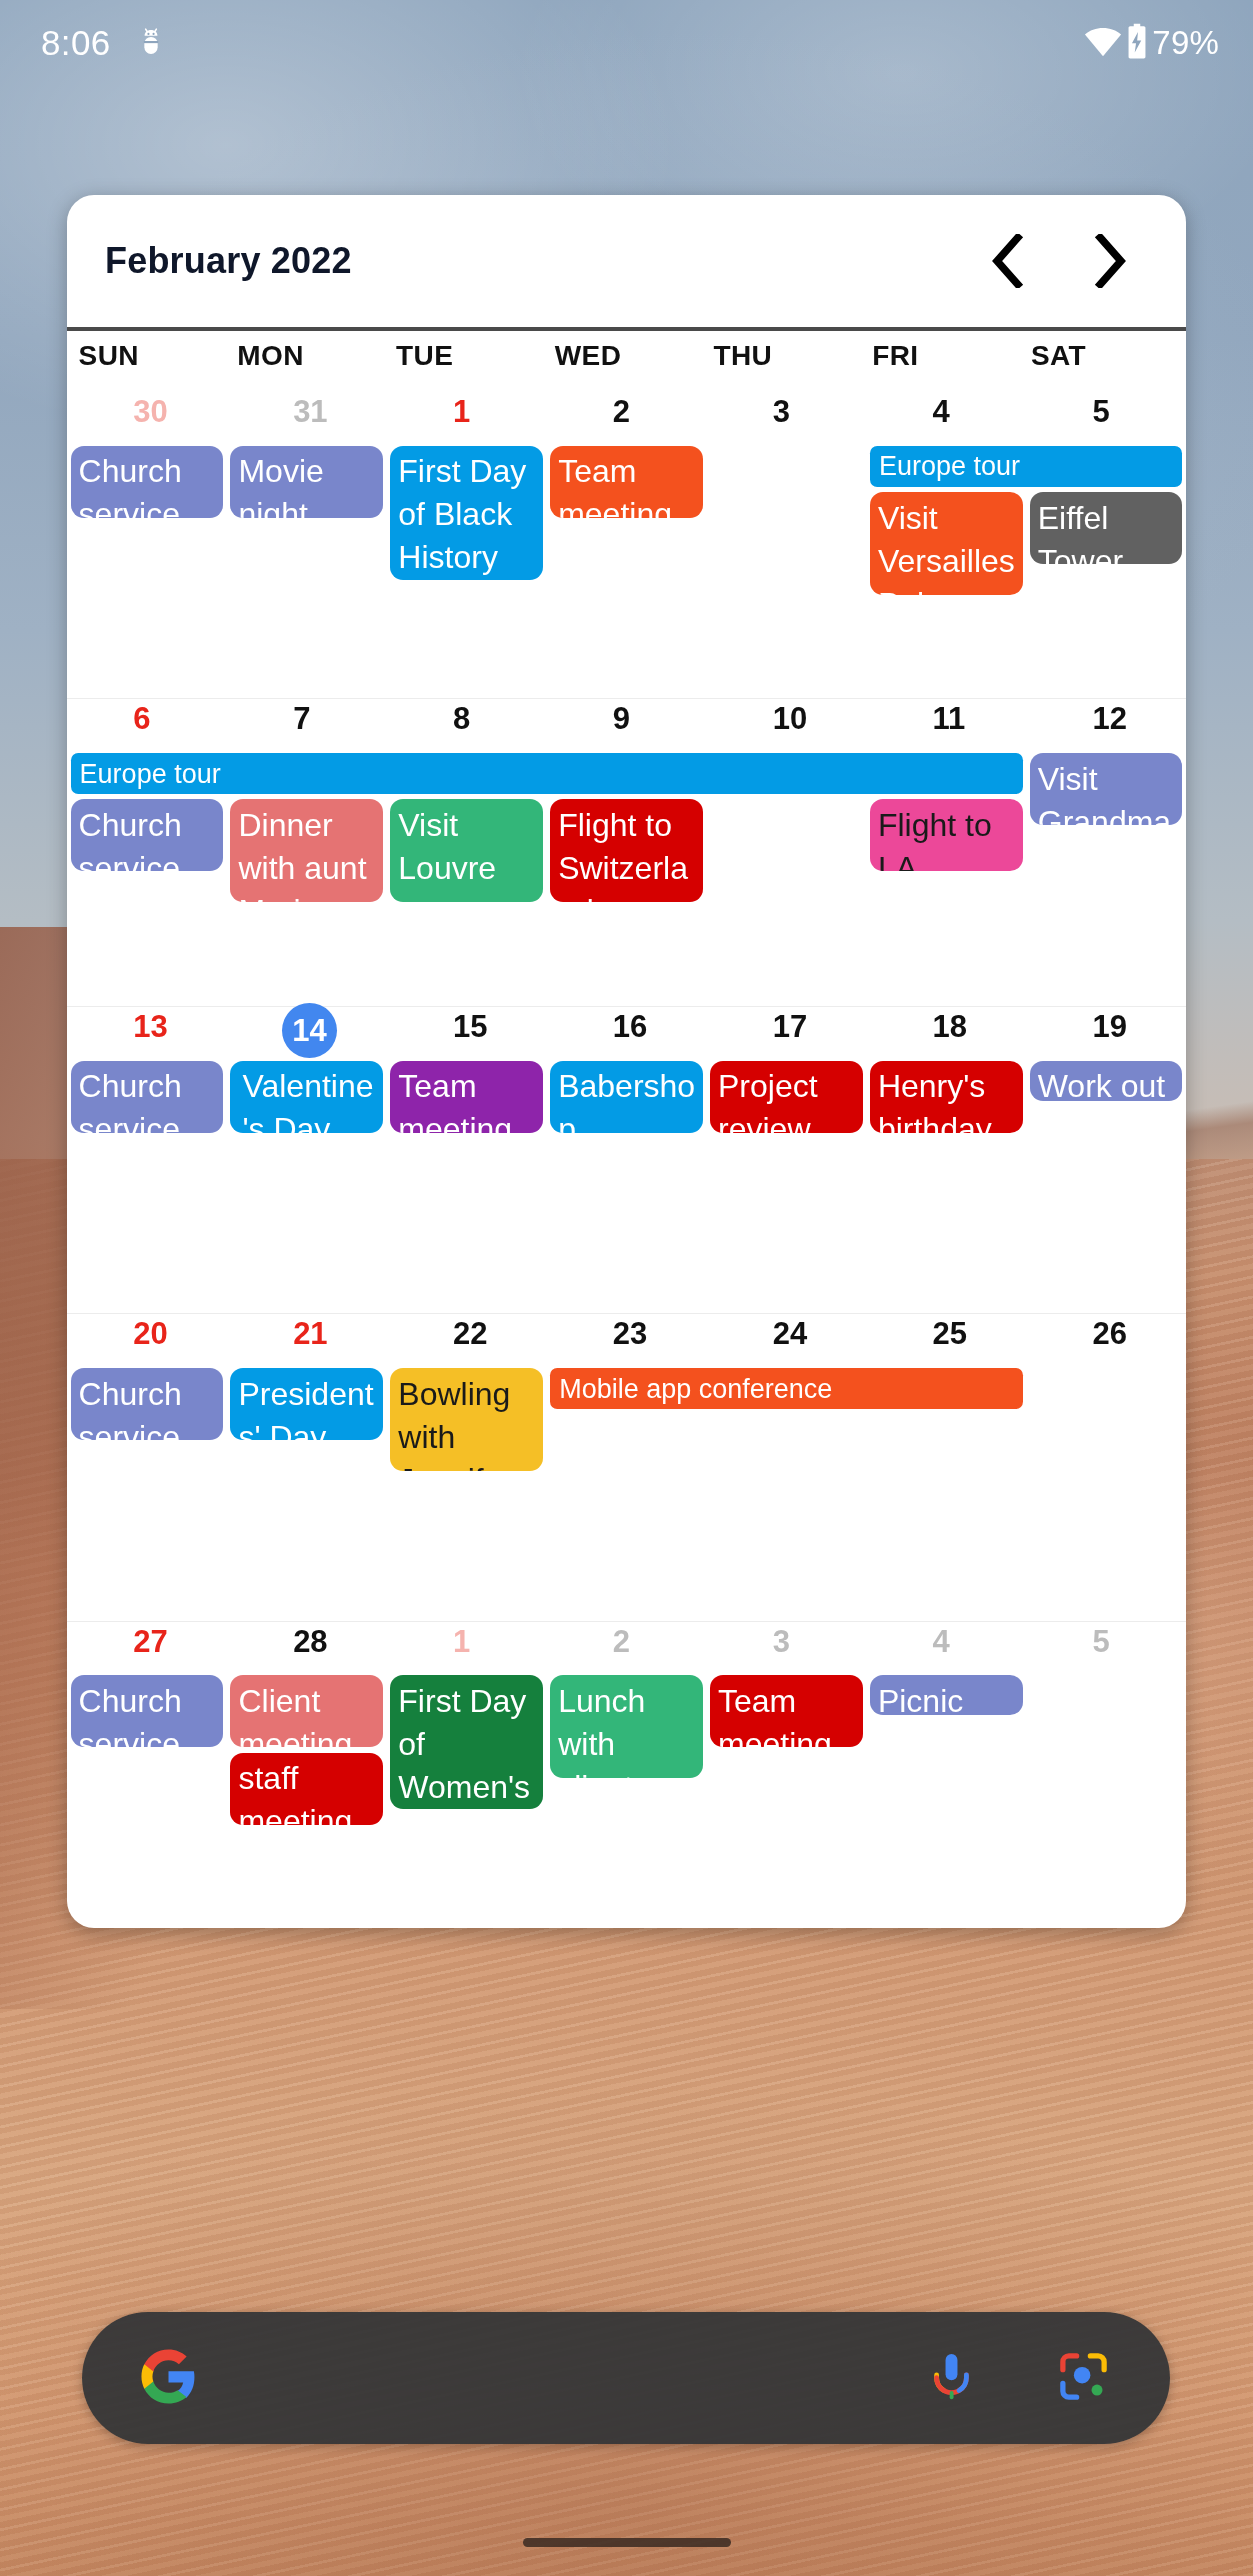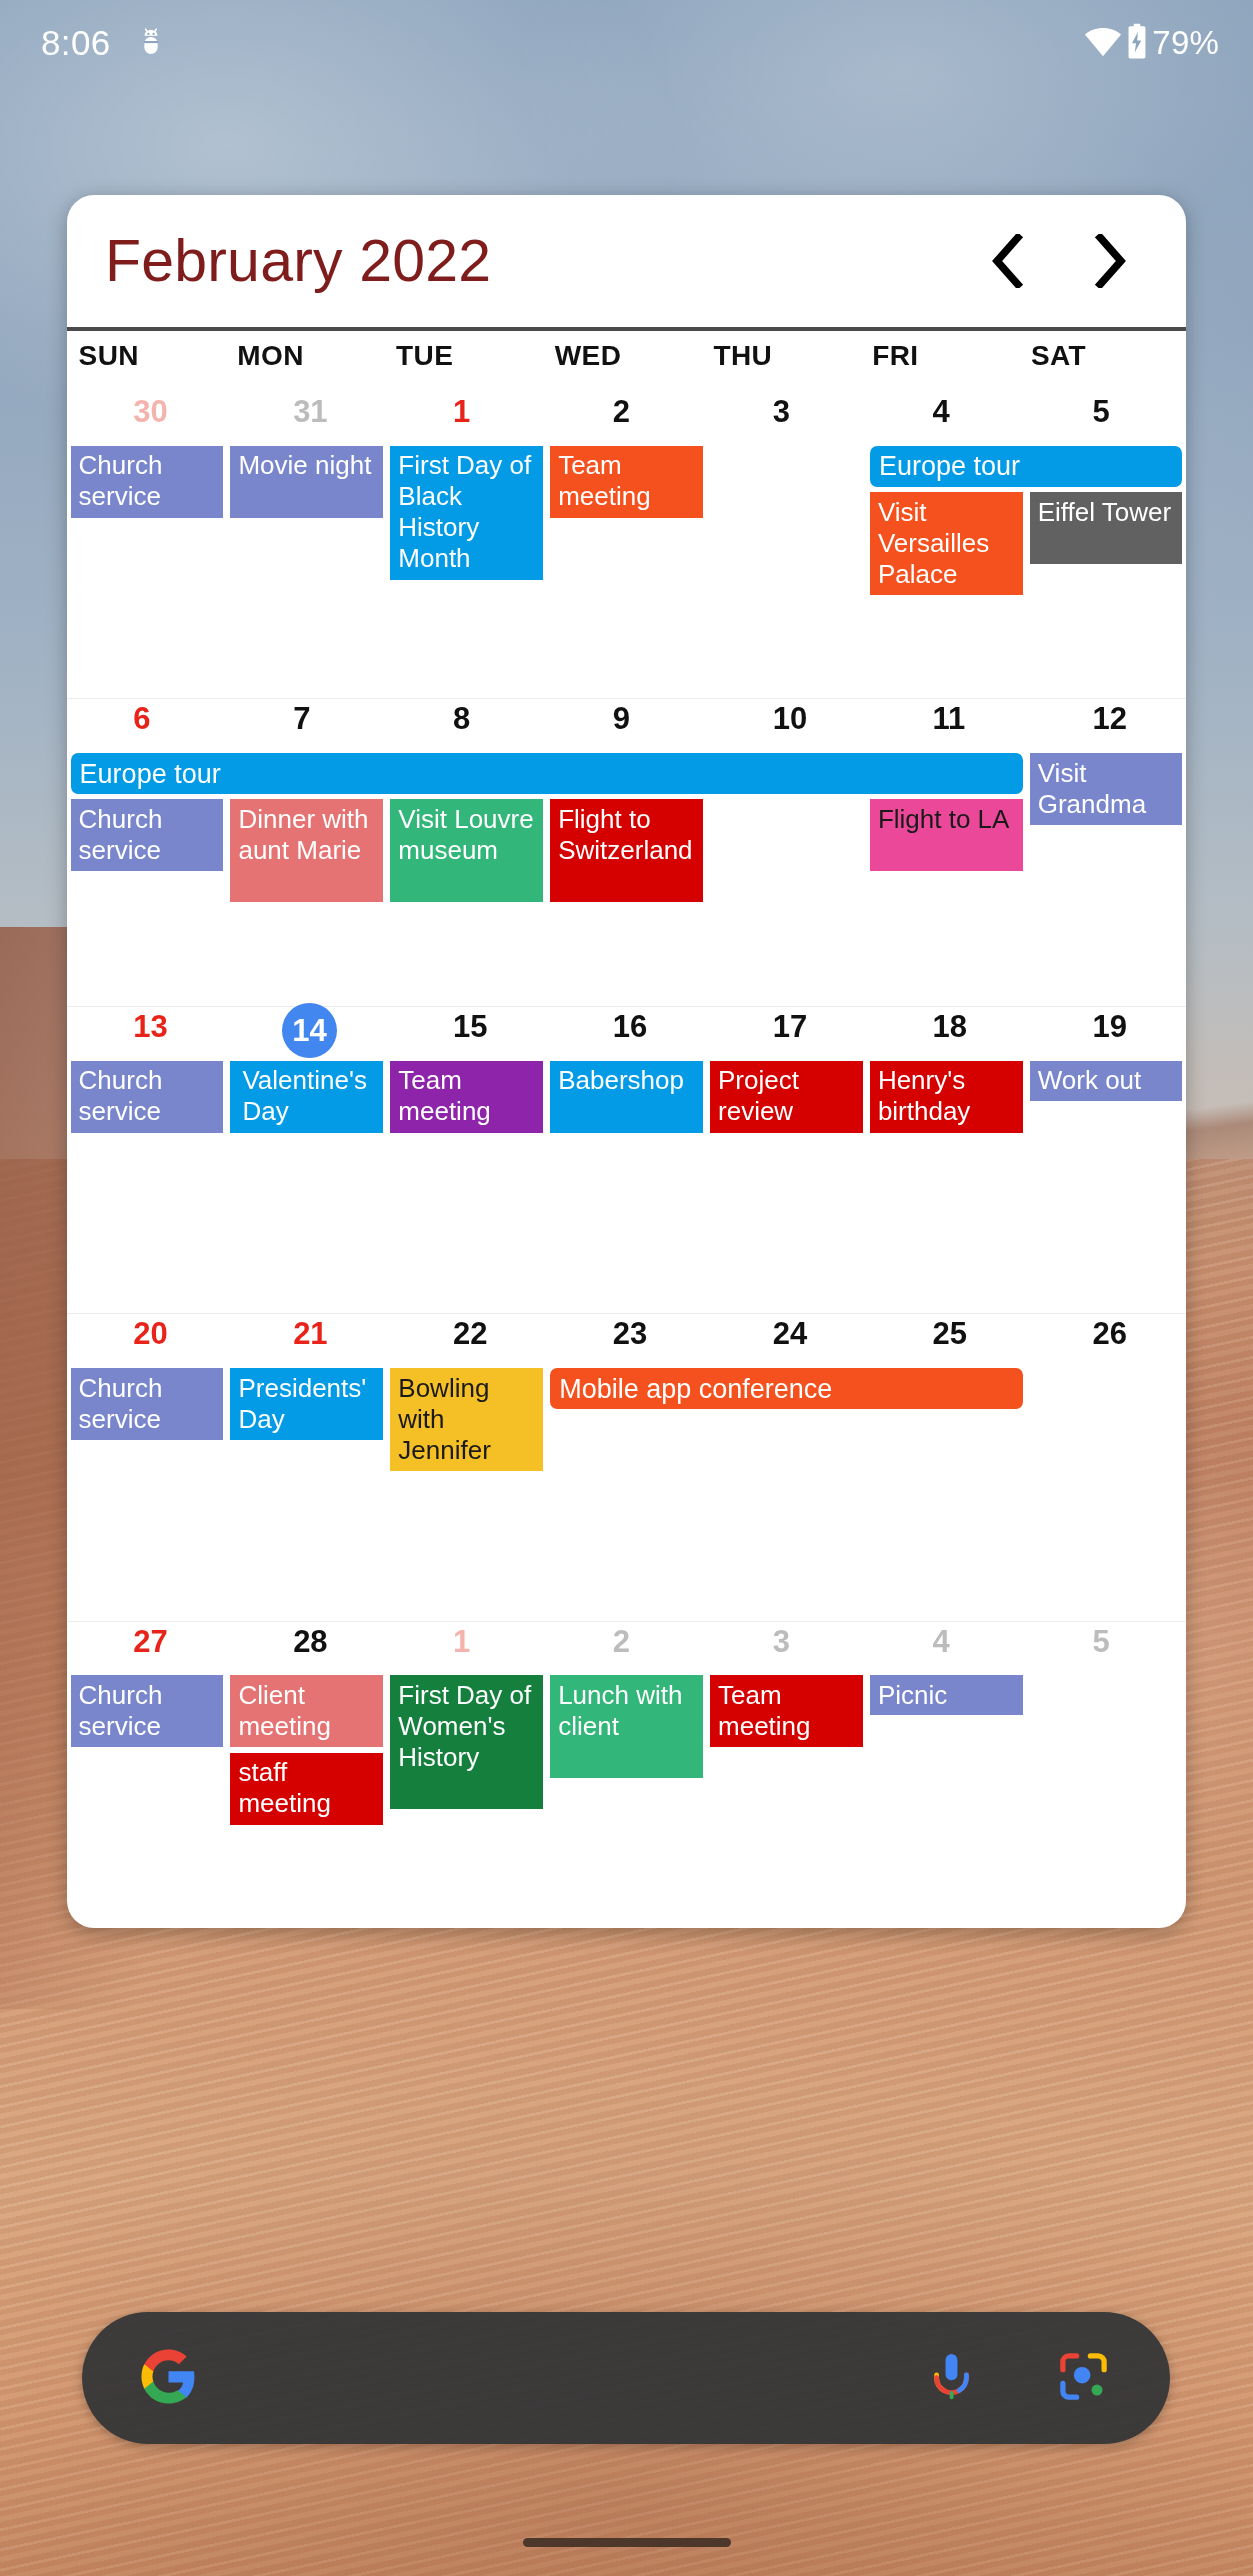--- a/index.html
+++ b/index.html
@@ -70,21 +70,21 @@
     box-shadow:0 4.5px 19.7px rgba(0,0,0,.28);
     overflow:hidden;
     display:flex; flex-direction:column;
   }
   #cal-header {
     height:136px; flex:0 0 136px;
     display:flex; align-items:center; justify-content:space-between;
     padding:0 36px 0 38px;
     border-bottom:4.5px solid #4a4a4a;
   }
-  #cal-title { font-size:59px; color:#7f1d1d; font-weight:400; letter-spacing:0.2px; }
+  #cal-title { font-size:36px; color:#0f172a; font-weight:700; letter-spacing:0.2px; }
   .nav-group { display:flex; align-items:center; gap:57px; padding-right:16px; }
   .nav-btn {
     width:47px; height:55px; display:flex; align-items:center; justify-content:center;
     cursor:pointer;
   }
 
   #weekdays {
     flex:0 0 61px; display:flex; padding:9px 8px 0 0;
   }
   .wd {
@@ -118,24 +118,24 @@
     color:#fff; background:#4287ef;
     border-radius:50%; width:55px; height:55px; min-width:55px;
     text-align:center; line-height:55px;
     margin-top:-3.6px; margin-left:-5.4px;
   }
 
   
   .events { position:absolute; left:0; right:0; top:52px; bottom:0; }
   .ev {
     position:absolute;
-    border-radius:0;
+    border-radius:13px;
     color:#fff;
-    font-size:26px;
-    line-height:31px;
+    font-size:32px;
+    line-height:43px;
     padding:4.5px 6.3px 3.6px 8px;
     overflow:hidden;
     cursor:pointer;
     word-break:break-word;
   }
   .ev.dark { color:#1a1a1a; }
   .ev.span { font-size:27px; line-height:34px; padding:3.6px 9px; border-radius:7.2px; }
 
   
   #searchbar {

